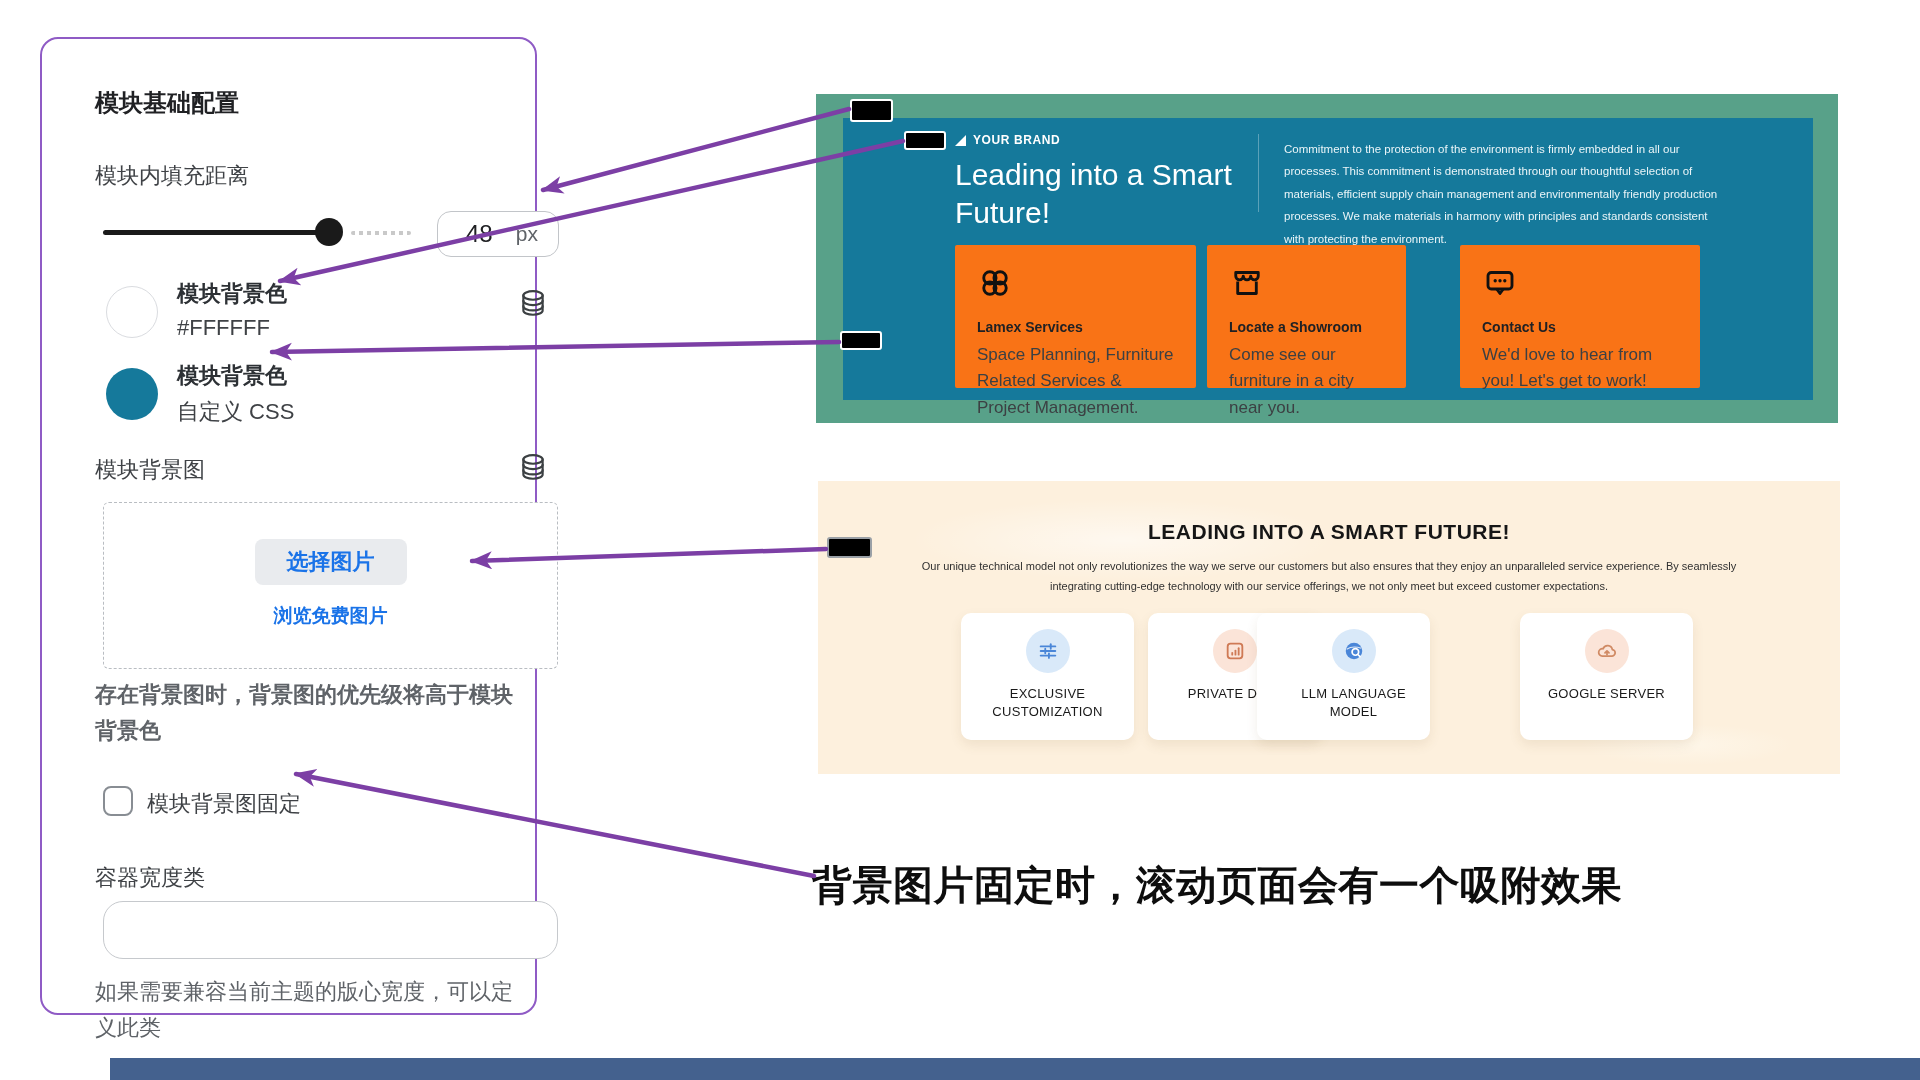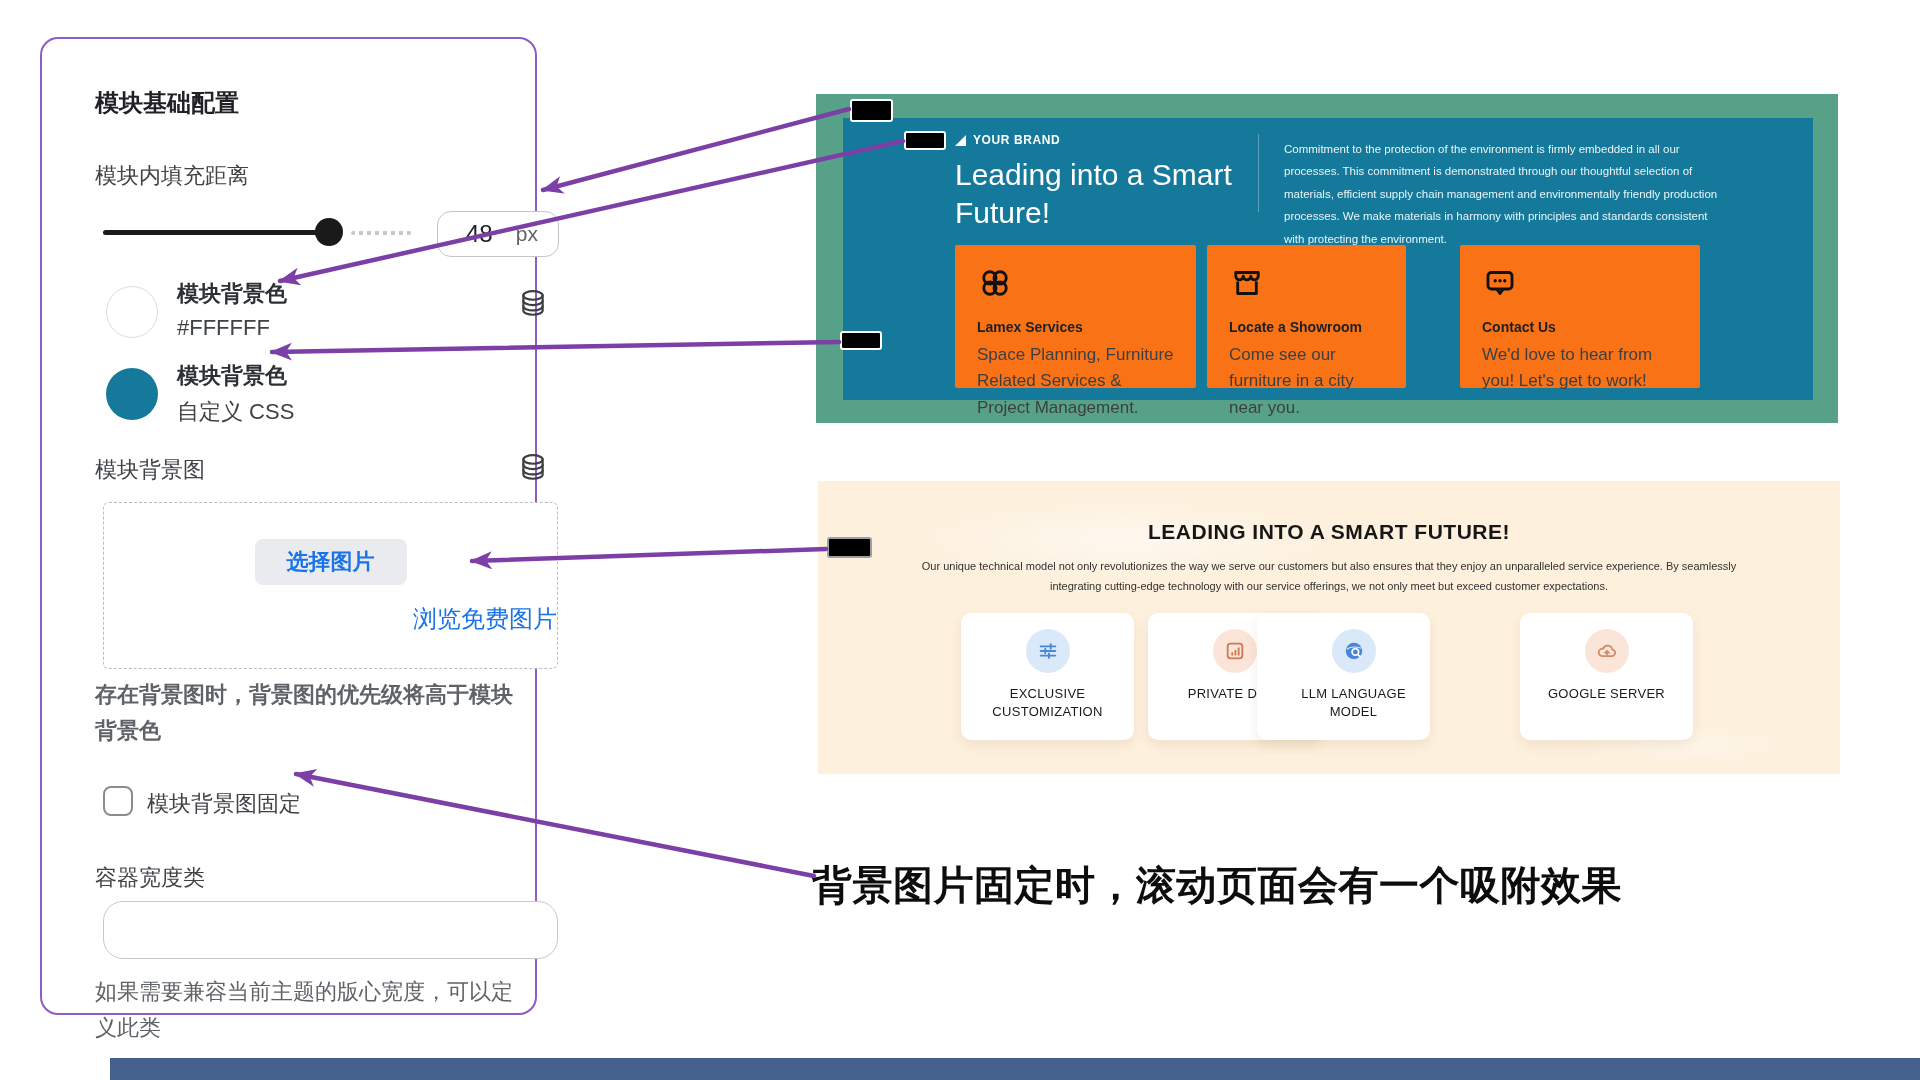--- a/index.html
+++ b/index.html
@@ -29,21 +29,21 @@
   .swatch-theme { left:64px; top:247px; background:#ffffff; border:1.5px solid #dadce0; }
   .swatch-bg { left:64px; top:329px; background:#15799b; }
   .color-name { font-size:22px; font-weight:600; color:#2d3135; }
   .color-value { font-size:22px; color:#3f4246; }
 
   .db-icon { width:26px; height:30px; }
 
   .dashed-box { left:61px; top:463px; width:455px; height:167px; border:1.6px dashed #b9bdc2; border-radius:6px; background:#fff; }
   .select-btn { left:0; right:0; margin:0 auto; top:36px; width:152px; height:46px; background:#e9ebee; border:none; border-radius:8px;
     color:#1a73e8; font-size:22px; font-weight:700; font-family:"Liberation Sans",sans-serif; }
-  .browse-link { left:0; right:0; top:100px; text-align:right; color:#1a73e8; font-size:24px; font-weight:400; }
+  .browse-link { left:0; right:0; top:100px; text-align:center; color:#1a73e8; font-size:19px; font-weight:700; }
 
   .hint { font-size:22px; color:#5f6368; line-height:1.65; }
   .hint-bgimg { left:53px; top:638px; width:432px;font-weight:bold; }
   .checkbox { left:61px; top:747px; width:30px; height:30px; border:2px solid #888d93; border-radius:8px; background:#fff; }
   .lbl-fixed { left:105px; top:750px; }
   .lbl-container { left:53px; top:824px; }
   .text-input { left:61px; top:862px; width:455px; height:58px; border:1.5px solid #c6c9cd; border-radius:20px; background:#fff;
     font-size:22px; color:#202124; padding:0 20px; font-family:"Liberation Sans",sans-serif; }
   .hint-container { left:53px; top:935px; width:430px; }
 

